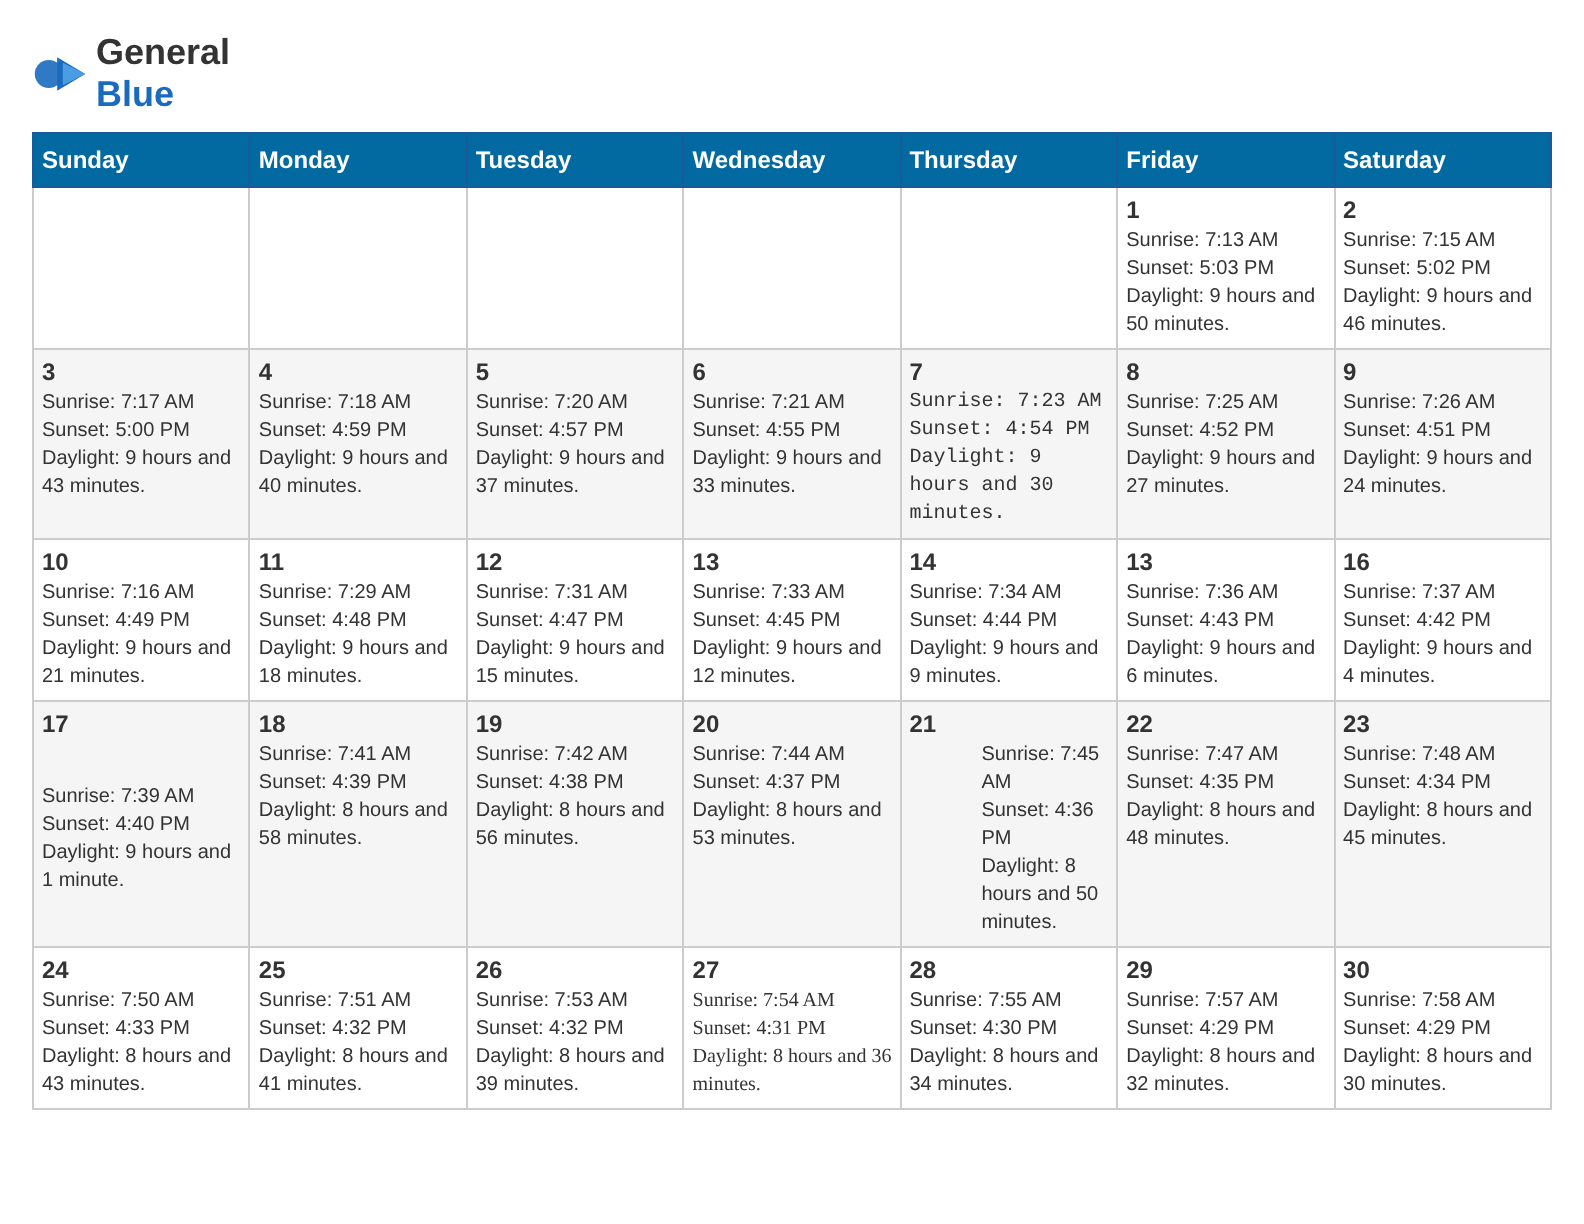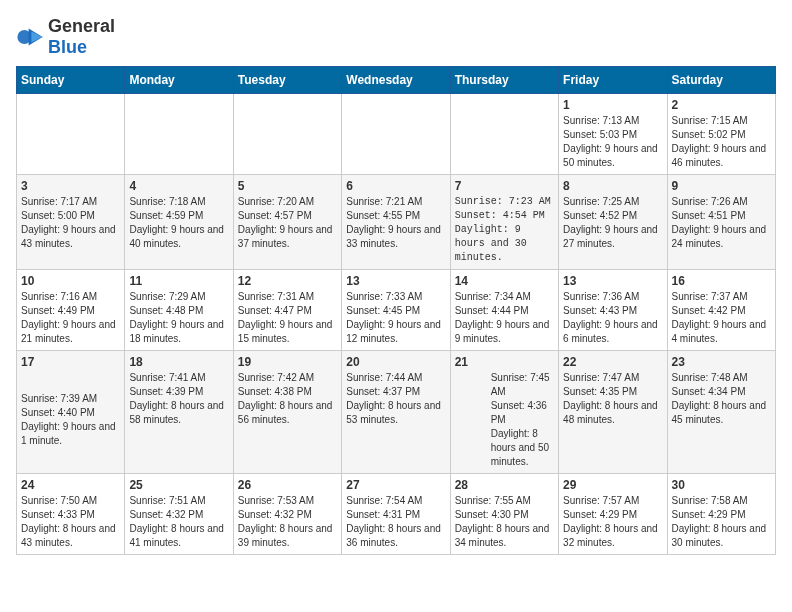--- a/index.html
+++ b/index.html
@@ -286,21 +286,21 @@
 Daylight: 8 hours and 41 minutes.</div>
         </td>
         <td>
           <span class="day-num">26</span>
           <div class="day-info" style="white-space: pre-line;">Sunrise: 7:53 AM
 Sunset: 4:32 PM
 Daylight: 8 hours and 39 minutes.</div>
         </td>
         <td>
           <span class="day-num">27</span>
-          <div class="day-info" style="white-space: pre-line;">Sunrise: 7:54 AM
+          <div class="day-info" style="white-space: pre-line; font-family: Liberation Serif, serif;">Sunrise: 7:54 AM
 Sunset: 4:31 PM
 Daylight: 8 hours and 36 minutes.</div>
         </td>
         <td>
           <span class="day-num">28</span>
           <div class="day-info" style="white-space: pre-line;">Sunrise: 7:55 AM
 Sunset: 4:30 PM
 Daylight: 8 hours and 34 minutes.</div>
         </td>
         <td>

